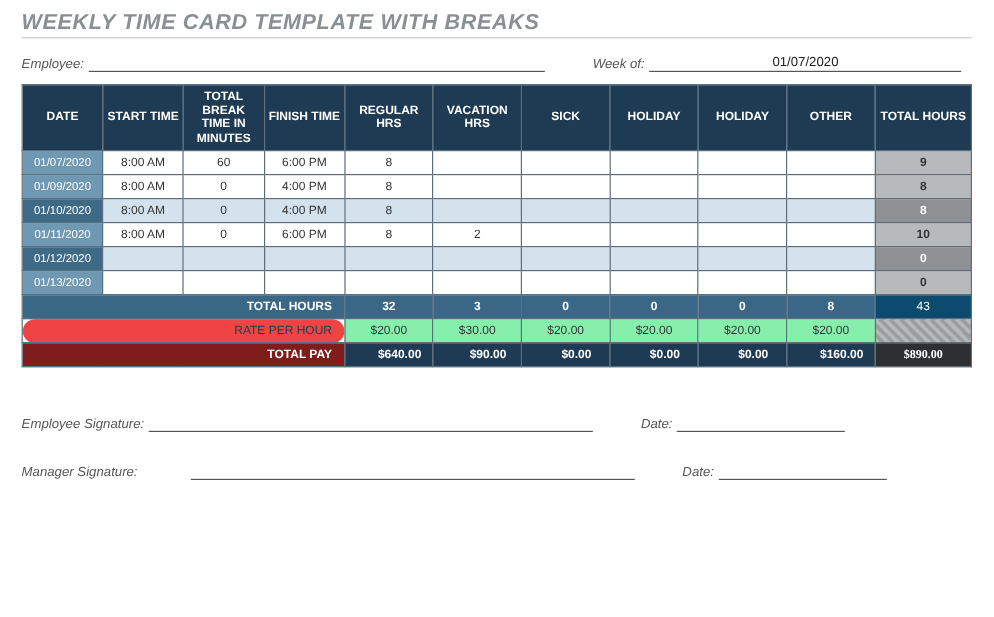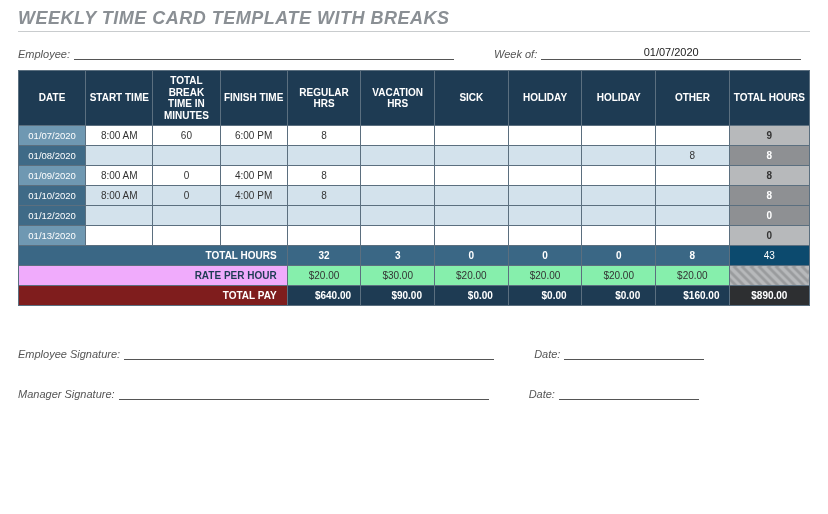--- a/index.html
+++ b/index.html
@@ -74,32 +74,32 @@
   td.totcell { background: #b7b9bb; font-weight: bold; }
   tr.alt td.totcell { background: #8e9093; color:#fff; }
 
   tr.summary-hours td.lbl {
     background: #3a6785; color: #fff; font-weight: bold; text-align: right; padding-right:10px;
   }
   tr.summary-hours td.val { background: #3a6785; color:#fff; font-weight: bold; }
   tr.summary-hours td.grand { background: #0c4a6e; color:#fff; font-weight: normal; }
 
   tr.summary-rate td.lbl {
-    background: #f0abfc; color:#1e3b53; font-weight: bold; text-align: right; padding-right:10px;
+    background: #ef4444; color:#1e3b53; font-weight: normal; text-align: right; padding-right:10px;border-radius:10px;
   }
   tr.summary-rate td.val { background: #86efac; }
   tr.summary-rate td.hatch {
     background: repeating-linear-gradient(45deg,#b7b9bb 0 3px,#9a9c9e 3px 6px);
   }
 
   tr.summary-pay td.lbl {
     background: #7f1d1d; color:#fff; font-weight:bold; text-align:right; padding-right:10px;
   }
   tr.summary-pay td.val { background:#1e3b53; color:#fff; font-weight:bold;padding-left:20px; }
-  tr.summary-pay td.grand { background:#2d2f31; color:#fff; font-weight:bold; }
+  tr.summary-pay td.grand { background:#2d2f31; color:#fff; font-weight:bold;font-family:Liberation Serif, serif; }
 
   .sig-block { margin-top: 40px; font-style: italic; color:#555; }
   .sig-row { display:flex; gap:40px; margin-bottom:26px; align-items:flex-end; }
   .sig-row label { white-space:nowrap; margin-right:4px; }
   .u-sig { width: 370px; }
   .u-date { width: 140px; }
 </style>
 </head>
 <body>
 
@@ -152,33 +152,20 @@
         <td class="datacell">60</td>
         <td class="datacell">6:00 PM</td>
         <td class="datacell">8</td>
         <td class="datacell"></td>
         <td class="datacell"></td>
         <td class="datacell"></td>
         <td class="datacell"></td>
         <td class="datacell"></td>
         <td class="totcell">9</td>
       </tr>
-      <tr class="alt">
-        <td class="datecell">01/08/2020</td>
-        <td class="datacell"></td>
-        <td class="datacell"></td>
-        <td class="datacell"></td>
-        <td class="datacell"></td>
-        <td class="datacell"></td>
-        <td class="datacell"></td>
-        <td class="datacell"></td>
-        <td class="datacell"></td>
-        <td class="datacell">8</td>
-        <td class="totcell">8</td>
-      </tr>
       <tr>
         <td class="datecell">01/09/2020</td>
         <td class="datacell">8:00 AM</td>
         <td class="datacell">0</td>
         <td class="datacell">4:00 PM</td>
         <td class="datacell">8</td>
         <td class="datacell"></td>
         <td class="datacell"></td>
         <td class="datacell"></td>
         <td class="datacell"></td>
@@ -190,20 +177,33 @@
         <td class="datacell">8:00 AM</td>
         <td class="datacell">0</td>
         <td class="datacell">4:00 PM</td>
         <td class="datacell">8</td>
         <td class="datacell"></td>
         <td class="datacell"></td>
         <td class="datacell"></td>
         <td class="datacell"></td>
         <td class="datacell"></td>
         <td class="totcell">8</td>
+      </tr>
+      <tr>
+        <td class="datecell">01/11/2020</td>
+        <td class="datacell">8:00 AM</td>
+        <td class="datacell">0</td>
+        <td class="datacell">6:00 PM</td>
+        <td class="datacell">8</td>
+        <td class="datacell">2</td>
+        <td class="datacell"></td>
+        <td class="datacell"></td>
+        <td class="datacell"></td>
+        <td class="datacell"></td>
+        <td class="totcell">10</td>
       </tr>
       <tr class="alt">
         <td class="datecell">01/12/2020</td>
         <td class="datacell"></td>
         <td class="datacell"></td>
         <td class="datacell"></td>
         <td class="datacell"></td>
         <td class="datacell"></td>
         <td class="datacell"></td>
         <td class="datacell"></td>
@@ -264,21 +264,21 @@
     <div style="display:flex;align-items:flex-end;">
       <label>Employee Signature:</label>
       <span class="underline u-sig"></span>
     </div>
     <div style="display:flex;align-items:flex-end;">
       <label>Date:</label>
       <span class="underline u-date"></span>
     </div>
   </div>
   <div class="sig-row">
-    <div style="display:flex;align-items:flex-end;">
+    <div style="display:flex;align-items:flex-end;gap:40px;">
       <label>Manager Signature:</label>
       <span class="underline u-sig"></span>
     </div>
     <div style="display:flex;align-items:flex-end;">
       <label>Date:</label>
       <span class="underline u-date"></span>
     </div>
   </div>
 </div>
 

